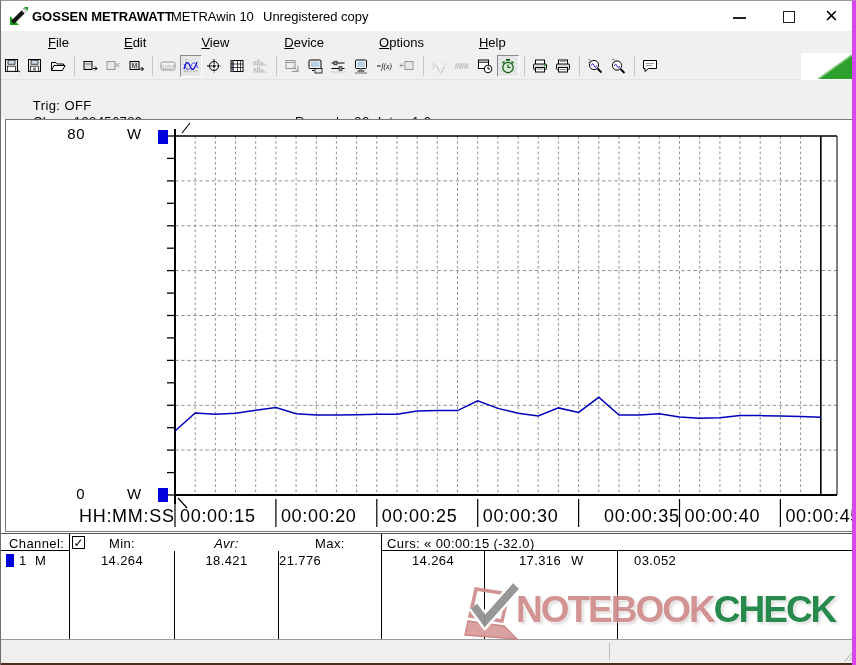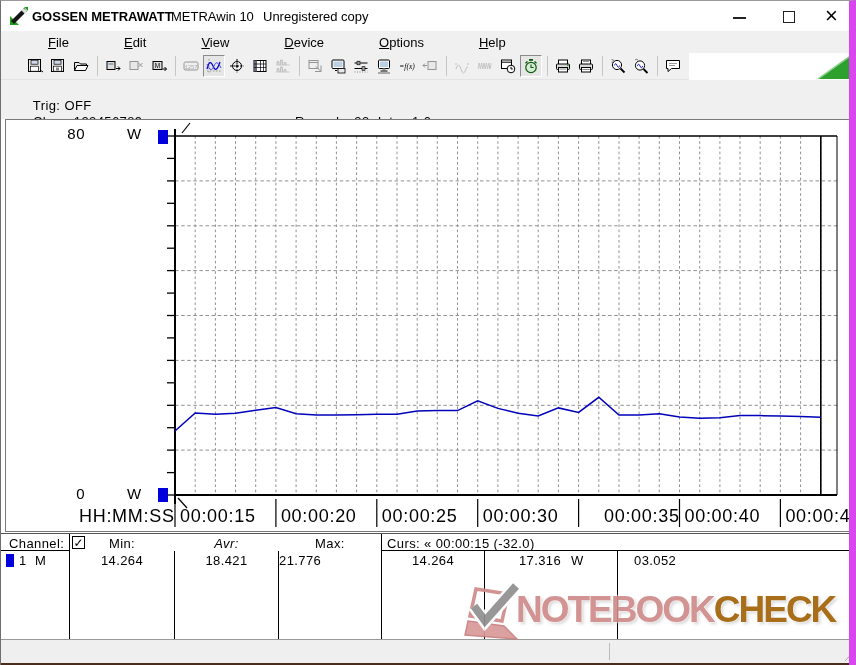--- a/index.html
+++ b/index.html
@@ -1,32 +1,32 @@
 <!DOCTYPE html>
 <html><head>
 <meta charset="utf-8">
 <style>
   html,body{margin:0;padding:0;background:#d8d8d8;}
   #win{
     position:relative;width:856px;height:665px;background:#fff;overflow:hidden;
     font-family:"Liberation Sans",sans-serif;color:#000;
-    border-left:1px solid #6e6e6e;border-right:7px solid #d946ef;border-top:1px solid #9a9a9a;
+    border-left:1px solid #6e6e6e;border-right:4px solid #d946ef;border-top:1px solid #9a9a9a;
     box-sizing:border-box;
   }
   .abs{position:absolute;}
   
   #titlebar{left:0;top:0;width:856px;height:30px;background:#fff;}
   .title-txt{top:8px;font-size:13px;}
   .winctl{cursor:default;}
   
   #menubar{left:0;top:30px;width:856px;height:22px;background:#f0f0f0;display:flex;align-items:center;padding-left:8px;box-sizing:border-box;}
   .menu-item{font-size:13px;margin-right:12px;padding:1px 4px;margin-left:35px;}
   .menu-item u{text-decoration:underline;}
   
-  #toolbar{left:0;top:52px;width:688px;height:27px;background:#f0f0f0;display:flex;align-items:center;padding-left:23px;box-sizing:border-box;border-bottom:1px solid #e3e3e3;text-decoration:underline;}
+  #toolbar{left:0;top:52px;width:800px;height:27px;background:#f0f0f0;display:flex;align-items:center;padding-left:0;box-sizing:border-box;border-bottom:1px solid #e3e3e3;text-decoration:underline;}
   .tb-btn{width:22px;height:22px;display:flex;align-items:center;justify-content:center;border:1px solid #f0f0f0;margin-right:1px;box-sizing:border-box;}
   .tb-btn.pressed{border-color:#8a8a8a #ffffff #ffffff #8a8a8a;background:#e6e6e6;}
   .tb-btn.disabled svg{opacity:.38;filter:grayscale(1);}
   .tb-sep{width:1px;height:20px;background:#c6c6c6;margin:0 4px;}
   
   #infopanel{left:0;top:79px;width:856px;height:39px;background:#f0f0f0;text-decoration:underline;}
   .info-line{font-size:13px;letter-spacing:.4px;white-space:pre;}
   
   #chartpanel{left:4px;top:118px;width:848px;height:413px;background:#fff;border:1px solid #7a7a7a;box-sizing:border-box;}
   .axis-label{font-size:15px;letter-spacing:.5px;}
@@ -426,21 +426,21 @@
   <div id="watermark" class="abs">
     <div class="abs" style="left:0;top:2px;width:58px;height:60px;">
       <svg width="58" height="60" viewBox="0 0 58 60">
         <path d="M13 6 L45 11 L39 38 L7 33 Z" fill="none" stroke="#cf8a8a" stroke-width="3.5"></path>
         <path d="M5 38 L41 43 L54 56 L2 52 Z" fill="#d99a9a" stroke="#c87f7f" stroke-width="1.5"></path>
         <path d="M11 23 L22 38 L53 3" stroke="#ffffff" stroke-width="13" fill="none"></path>
         <path d="M11 23 L22 38 L53 3" stroke="#8f8f8f" stroke-width="8" fill="none"></path>
       </svg>
     </div>
     <div class="abs wm-text" style="left:53px;top:8px;">
-      <span style="color:#cf8a8a;">NOTEBOOK</span><span style="color:#a16207;">CHECK</span>
+      <span style="color:#cf8a8a;">NOTEBOOK</span><span style="color:#15803d;">CHECK</span>
     </div>
   </div>
 
   <div id="bottom-edge" class="abs"></div>
 <span class="abs tlabel" style="left: 179px; top: 505px;">00:00:15</span>
     <span class="abs tlabel" style="left: 279.9px; top: 505px;">00:00:20</span>
     <span class="abs tlabel" style="left: 380.8px; top: 505px;">00:00:25</span>
     <span class="abs tlabel" style="left: 481.7px; top: 505px;">00:00:30</span>
     <span class="abs tlabel" style="left: 603px; top: 505px;">00:00:35</span>
     <span class="abs tlabel" style="left: 683.5px; top: 505px;">00:00:40</span>

